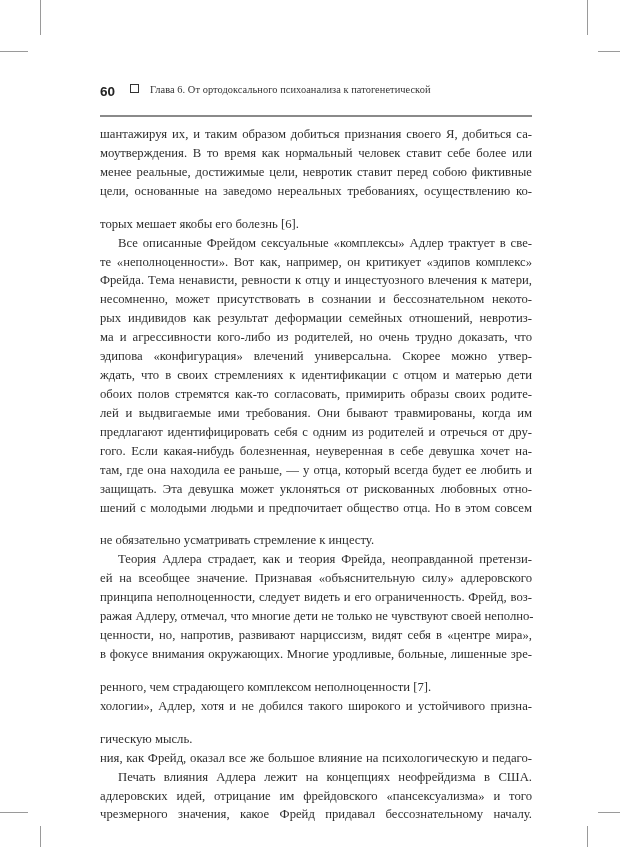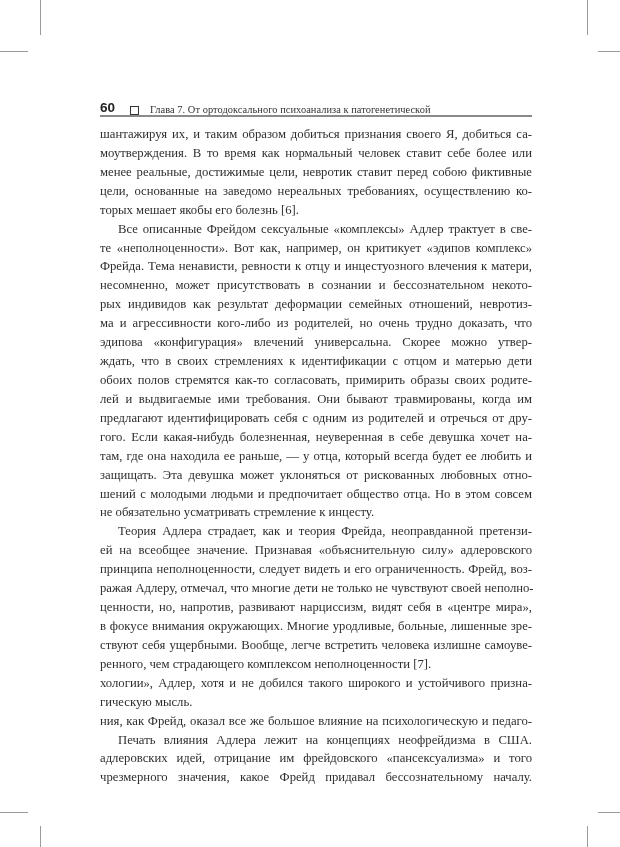--- a/index.html
+++ b/index.html
@@ -1,45 +1,45 @@
 <!DOCTYPE html>
 <html><head>
 <meta charset="utf-8">
 <style>
   html, body { margin:0; padding:0; background:#ffffff; }
   body { width:620px; height:847px; position:relative; overflow:hidden; font-family:"Liberation Serif","DejaVu Serif",serif; color:#2b2b2b; }
   .crop { position:absolute; background:#9a9a9a; }
   .cv { width:1px; }
   .ch { height:1px; }
-  .header { position:absolute; left:100px; top:95px; width:432px; height:20px; display:flex; align-items:flex-end; }
+  .header { position:absolute; left:100px; top:84px; width:432px; height:20px; display:flex; align-items:flex-start; }
   .page-num { font-family:"Liberation Sans","DejaVu Sans",sans-serif; font-weight:bold; font-size:13.5px; color:#222; width:22px; }
   .box-icon { display:inline-block; width:7px; height:7px; border:1px solid #333; margin-left:8px; margin-right:11px; }
   .running-title { font-family:"Liberation Serif",serif; font-size:10.4px; color:#333; letter-spacing:0.05px; }
   .rule { position:absolute; left:100px; top:115px; width:432px; height:2px; background:#8a8a8a; }
   .body-text { position:absolute; left:100px; top:125px; width:432px; font-size:12.7px; line-height:18.93px; text-align:justify; color:#2e2e2e; }
   .line { display:block; white-space:nowrap; text-align-last:justify; text-align:justify; height:18.93px; }
-  .line.last { text-align-last:left; }
+  .line.last { text-align-last:left;margin-top:14px; }
   .indent { padding-left:18px; }
 </style>
 </head>
 <body>
 
 <div class="crop cv" style="left:40px; top:0; height:35px;"></div>
 <div class="crop cv" style="left:587px; top:0; height:35px;"></div>
 <div class="crop ch" style="left:0; top:51px; width:28px;"></div>
 <div class="crop ch" style="left:598px; top:51px; width:22px;"></div>
 <div class="crop ch" style="left:0; top:812px; width:28px;"></div>
 <div class="crop ch" style="left:598px; top:812px; width:22px;"></div>
 <div class="crop cv" style="left:40px; top:826px; height:21px;"></div>
 <div class="crop cv" style="left:587px; top:826px; height:21px;"></div>
 
 <div class="header">
   <span class="page-num">60</span>
   <span class="box-icon"></span>
-  <span class="running-title">Глава 7. От ортодоксального психоанализа к патогенетической</span>
+  <span class="running-title">Глава 6. От ортодоксального психоанализа к патогенетической</span>
 </div>
 <div class="rule"></div>
 
 <div class="body-text" id="body-text">
     <div>
       <span class="line">шантажируя их, и таким образом добиться признания своего Я, добиться са-</span>
       <span class="line">моутверждения. В то время как нормальный человек ставит себе более или</span>
       <span class="line">менее реальные, достижимые цели, невротик ставит перед собою фиктивные</span>
       <span class="line">цели, основанные на заведомо нереальных требованиях, осуществлению ко-</span>
       <span class="line last">торых мешает якобы его болезнь [6].</span>
@@ -62,21 +62,20 @@
       <span class="line">шений с молодыми людьми и предпочитает общество отца. Но в этом совсем</span>
       <span class="line last">не обязательно усматривать стремление к инцесту.</span>
     </div>
     <div>
       <span class="line indent">Теория Адлера страдает, как и теория Фрейда, неоправданной претензи-</span>
       <span class="line">ей на всеобщее значение. Признавая «объяснительную силу» адлеровского</span>
       <span class="line">принципа неполноценности, следует видеть и его ограниченность. Фрейд, воз-</span>
       <span class="line">ражая Адлеру, отмечал, что многие дети не только не чувствуют своей неполно-</span>
       <span class="line">ценности, но, напротив, развивают нарциссизм, видят себя в «центре мира»,</span>
       <span class="line">в фокусе внимания окружающих. Многие уродливые, больные, лишенные зре-</span>
-      <span class="line">ствуют себя ущербными. Вообще, легче встретить человека излишне самоуве-</span>
       <span class="line last">ренного, чем страдающего комплексом неполноценности [7].</span>
     </div>
     <div>
       <span class="line">хологии», Адлер, хотя и не добился такого широкого и устойчивого призна-</span>
       <span class="line last">гическую мысль.</span>
       <span class="line">ния, как Фрейд, оказал все же большое влияние на психологическую и педаго-</span>
     </div>
     <div>
       <span class="line indent">Печать влияния Адлера лежит на концепциях неофрейдизма в США.</span>
       <span class="line">адлеровских идей, отрицание им фрейдовского «пансексуализма» и того</span>

